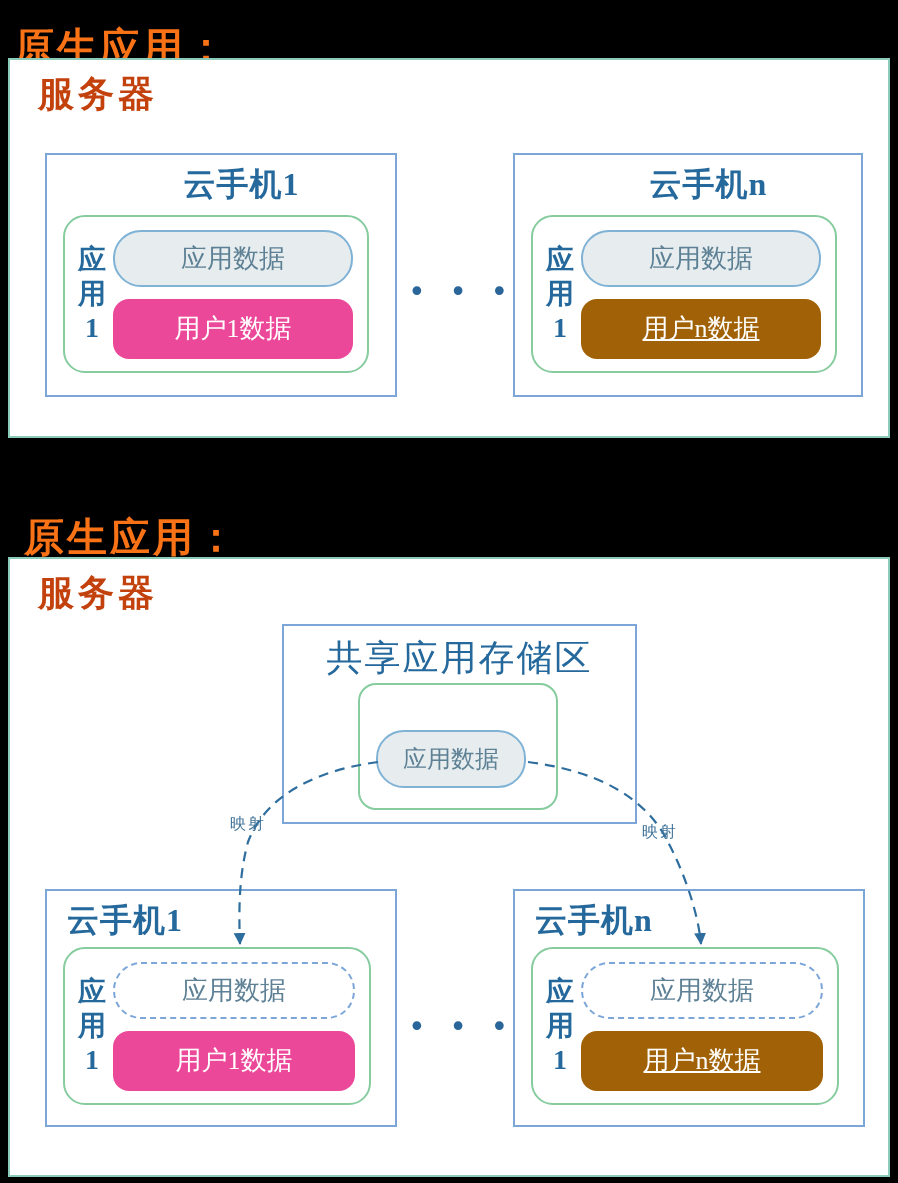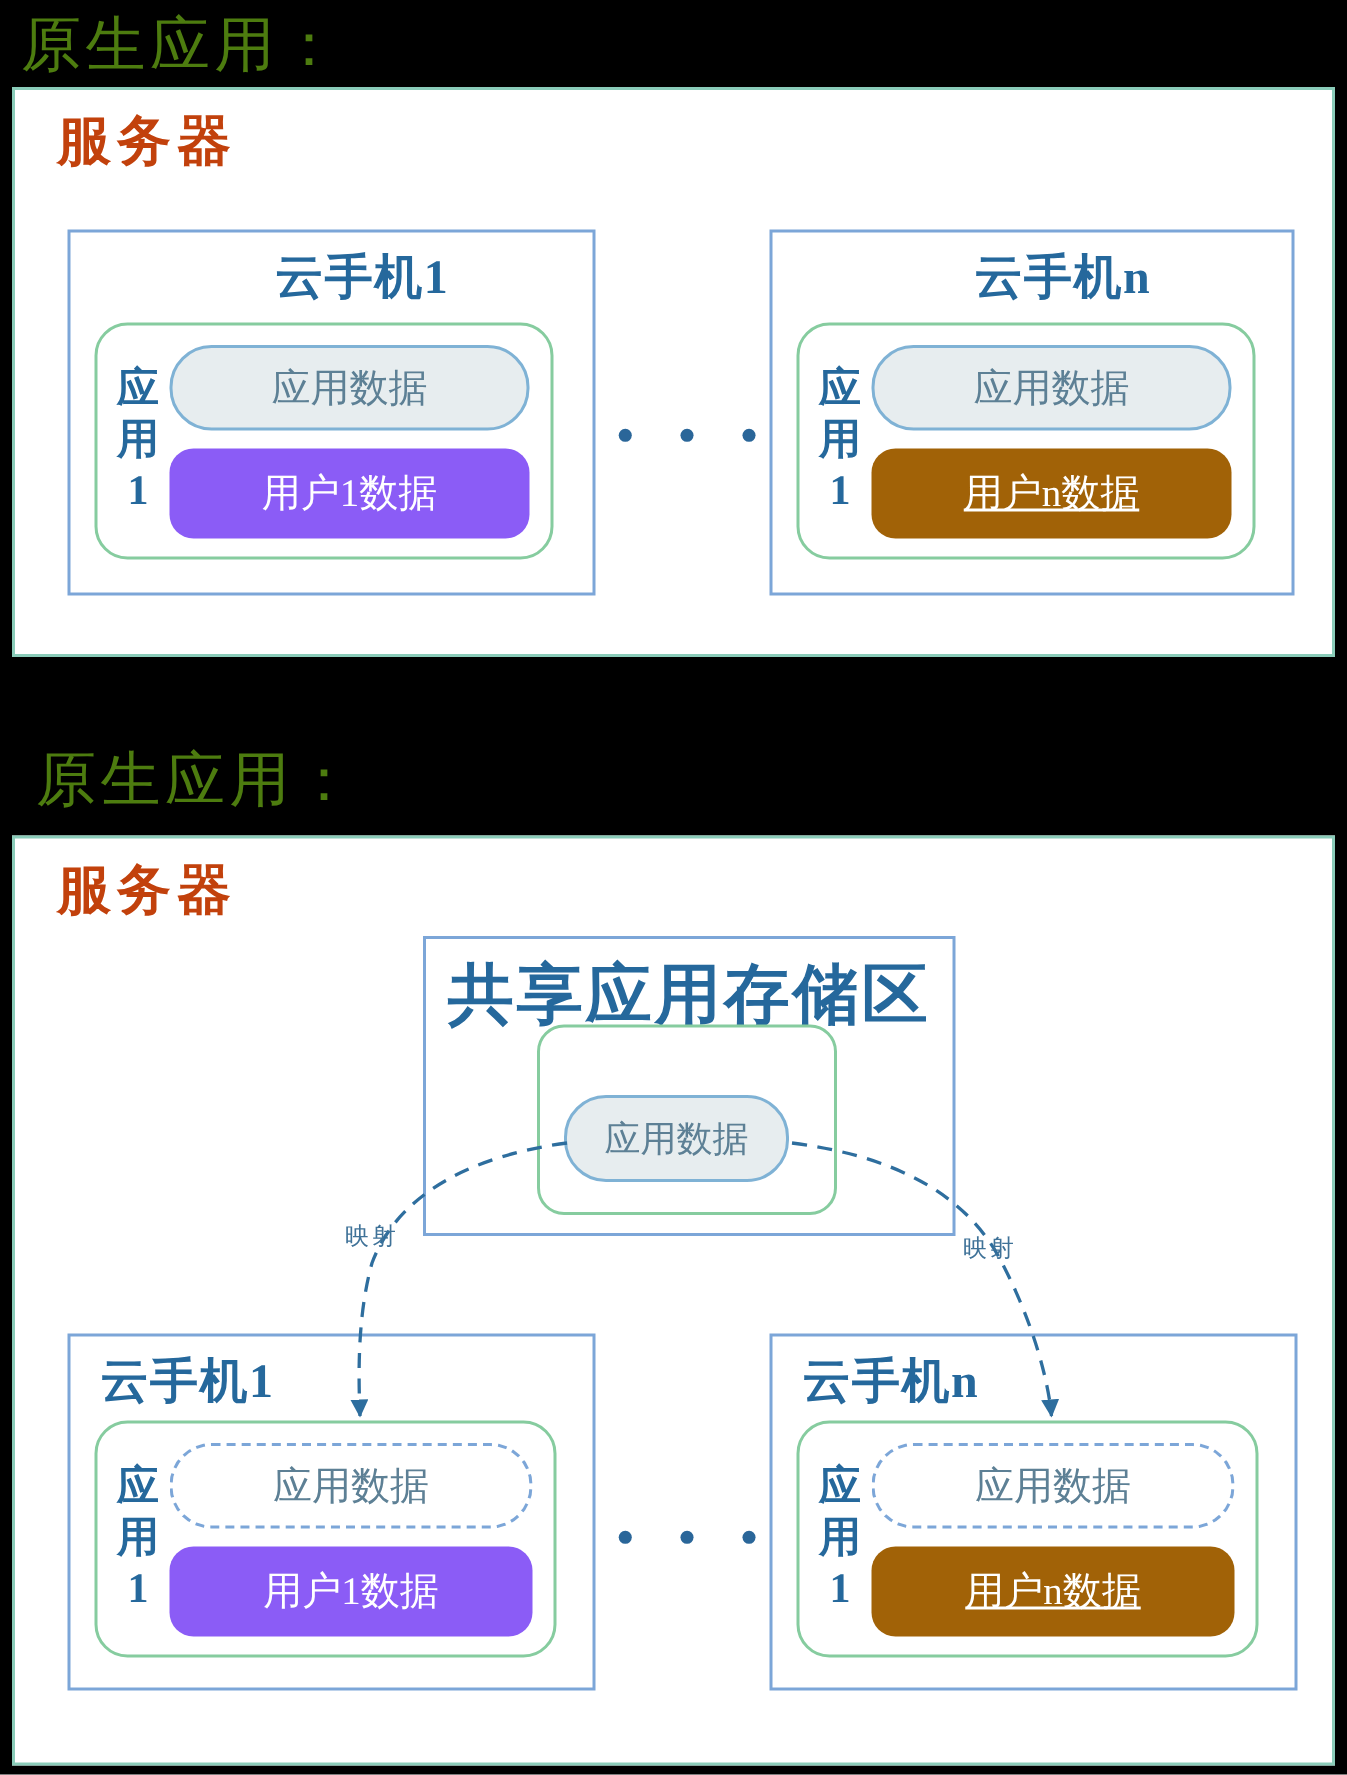--- a/index.html
+++ b/index.html
@@ -2,22 +2,22 @@
 <html><head>
 <meta charset="utf-8">
 <style>
   html,body { margin:0; padding:0; }
   body {
     width:898px; height:1183px; position:relative; overflow:hidden;
     background:#000;
     font-family:"Liberation Serif","DejaVu Serif",serif;
   }
   .heading {
-    position:absolute; font-size:40px; font-weight:normal; color:#4d7c0f;
-    letter-spacing:3px; white-space:nowrap;
+    position:absolute; font-size:40px; font-weight:bold; color:#f97316;
+    letter-spacing:3px; white-space:nowrap;margin-top:18px;
   }
   #heading-native { left:14px; top:2px; }
   #heading-shared { left:24px; top:492px; }
 
   .panel {
     position:absolute; background:#fff; border:2px solid #8accb9;
     box-sizing:border-box;
   }
   #panel-native { left:8px; top:58px;  width:882px; height:380px; }
   #panel-shared { left:8px; top:557px; width:882px; height:620px; }
@@ -54,37 +54,37 @@
   .data-col { flex:1 1 auto; display:flex; flex-direction:column; gap:12px; }
 
   .pill {
     height:57px; border-radius:28px; box-sizing:border-box;
     display:flex; align-items:center; justify-content:center;
     font-size:26px; white-space:nowrap;
   }
   .pill.gray   { background:#e7edef; border:2px solid #7fb2d5; color:#5d8095; }
   .pill.dashed { background:#fff;    border:2px dashed #7ca6d8; color:#5d8095; }
   .pill.user   { height:60px; border-radius:16px; color:#ffffff; }
-  .pill.user.green { background:#8b5cf6; }
+  .pill.user.green { background:#ec4899; }
   .pill.user.teal  { background:#a16207;text-decoration:underline; }
 
   .dots {
     position:absolute; color:#2a6699; font-size:30px; letter-spacing:7px;
     font-family:"DejaVu Sans",sans-serif; white-space:nowrap;
   }
   #dots-native { left:408px; top:274px; }
   #dots-shared { left:408px; top:1009px; }
 
   .storage {
     position:absolute; left:272px; top:65px; width:355px; height:200px;
     background:#fff; border:2px solid #7ca6d8; box-sizing:border-box;
   }
   .storage-title {
     text-align:center; margin-top:8px;
-    font-size:44px; font-weight:bold; color:#25689c; letter-spacing:2px;
+    font-size:36px; font-weight:normal; color:#25689c; letter-spacing:2px;
   }
   .storage-app {
     position:absolute; left:74px; top:57px; width:200px; height:127px;
     border:2px solid #86cc9f; border-radius:18px; box-sizing:border-box;
     background:#fff;
   }
   .storage-app-title {
     text-align:center; margin-top:2px;
     font-size:30px; font-weight:bold; color:#25689c;
   }

